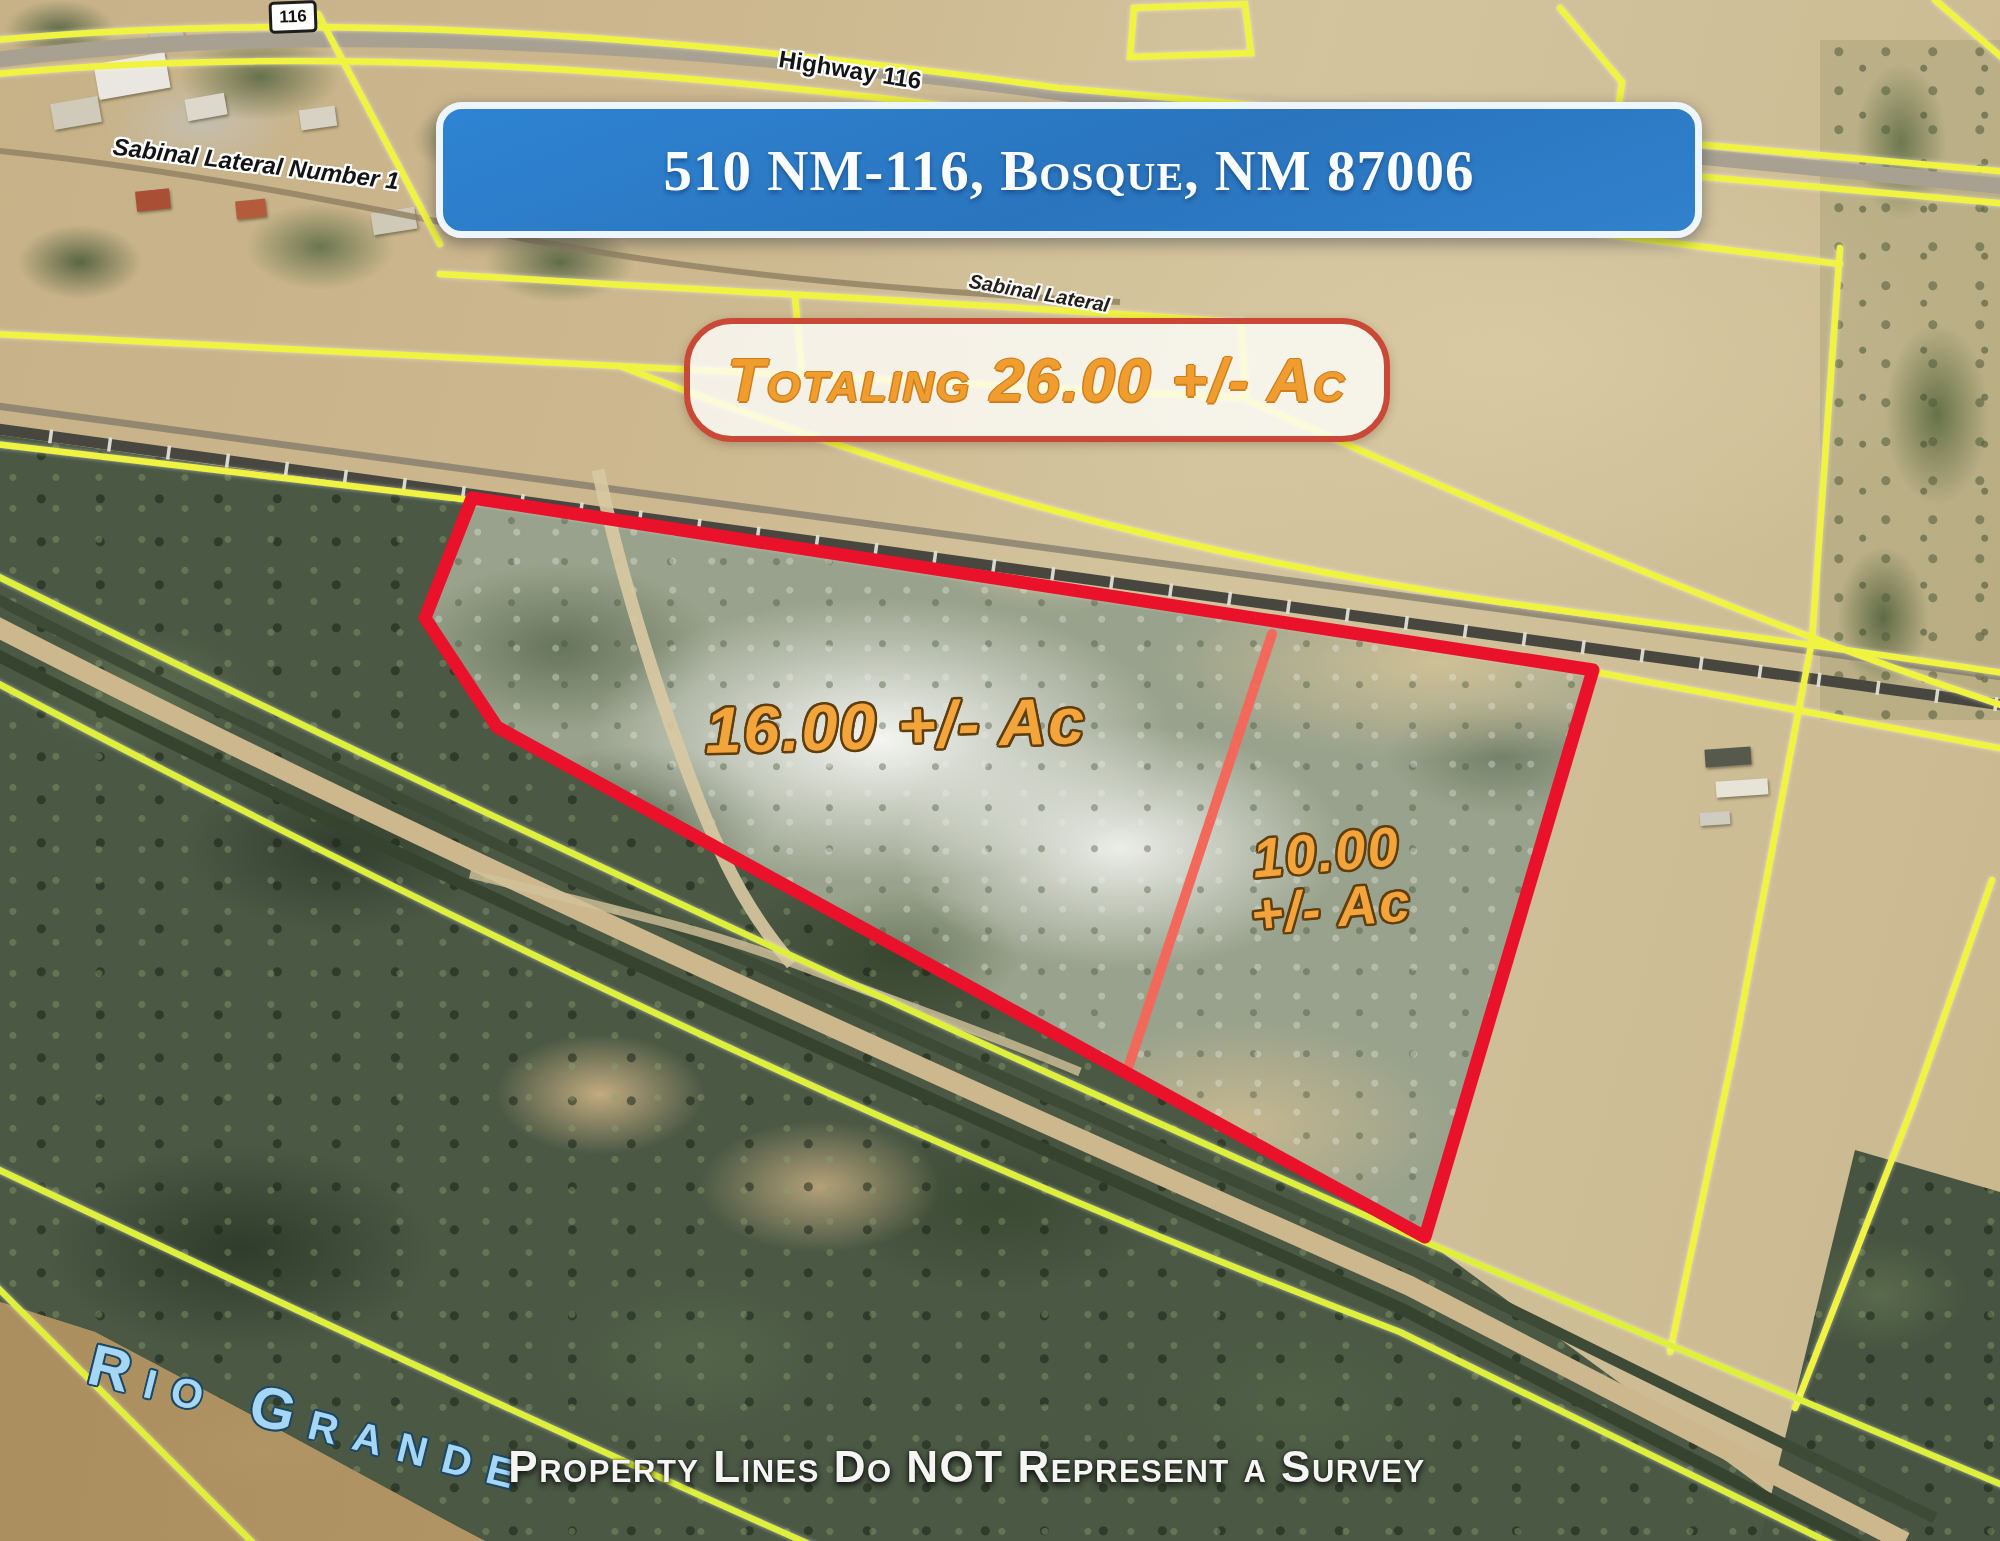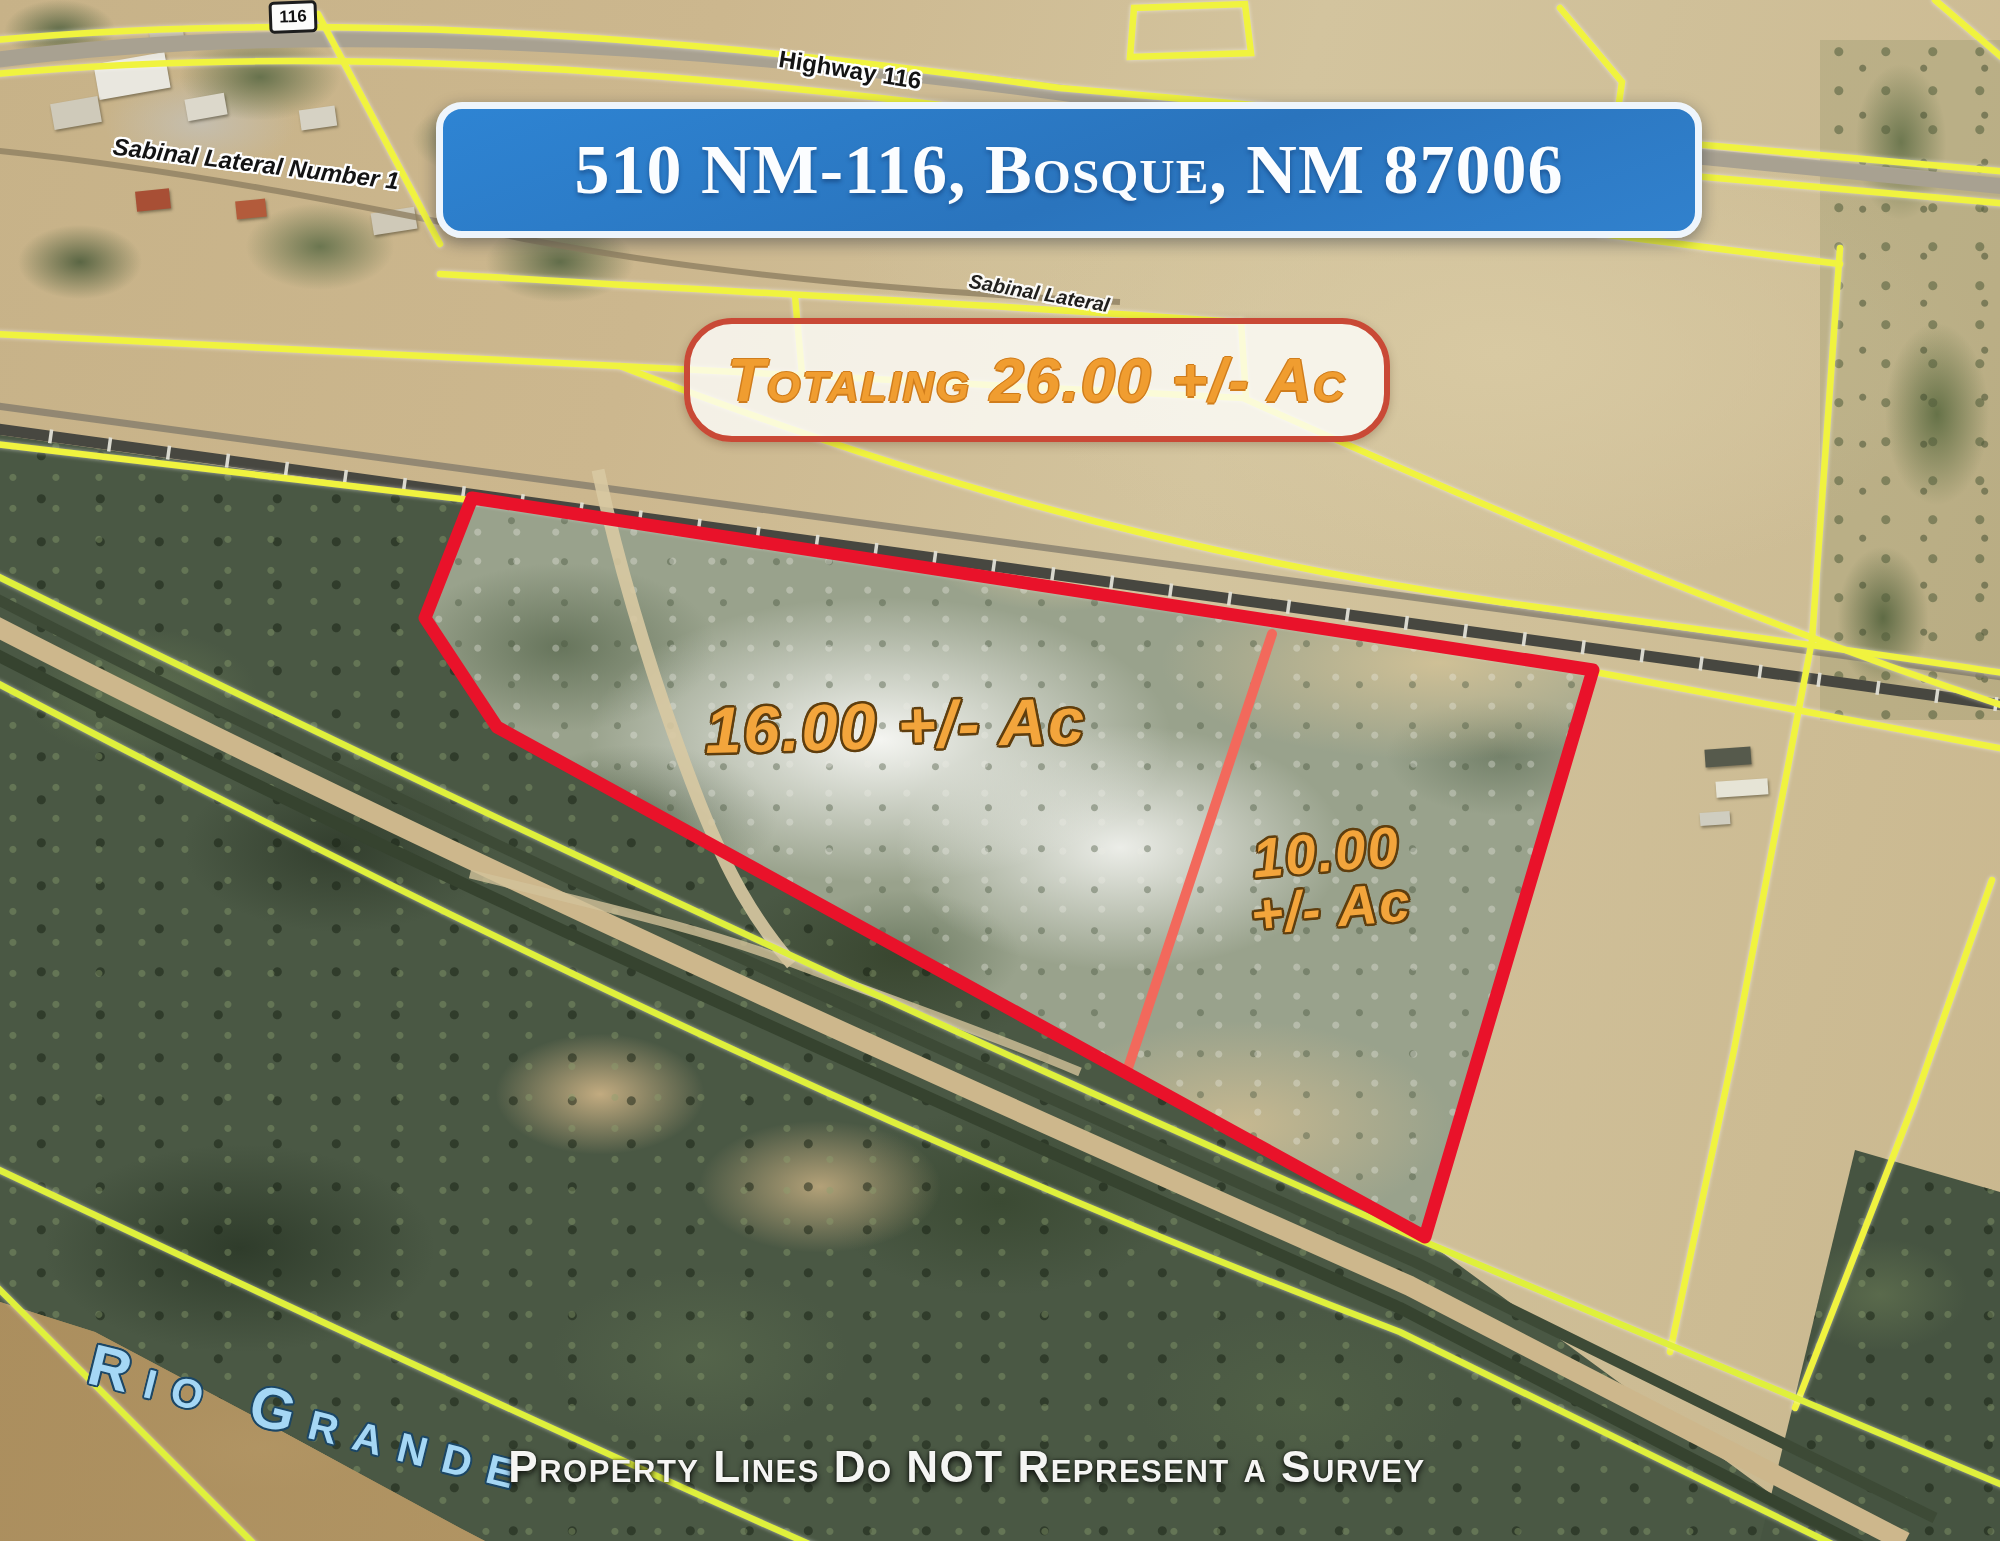--- a/index.html
+++ b/index.html
@@ -110,21 +110,21 @@
   }
   .banner{
     position:absolute; left:436px; top:102px; width:1266px; height:136px;
     background:linear-gradient(160deg,#2e84d3 0%,#2a74bd 55%,#3181cd 100%);
     border:7px solid #eef5fc; border-radius:26px; box-sizing:border-box;
     display:flex; align-items:center; justify-content:center;
     box-shadow:0 5px 16px rgba(10,20,40,.4);
   }
   .banner-text{
     font-family:"Liberation Serif", serif; font-variant:small-caps;
-    font-weight:bold; font-size:70px; color:#fbfdff; letter-spacing:1px;
+    font-weight:bold; font-size:57px; color:#fbfdff; letter-spacing:1px;
     text-shadow:0 3px 4px rgba(8,40,88,.45); white-space:nowrap;
   }
   .totaling{
     position:absolute; left:684px; top:318px; width:706px; height:124px;
     background:rgba(252,252,249,.82); border:6px solid #c94936; border-radius:48px;
     box-sizing:border-box; display:flex; align-items:center; justify-content:center;
     box-shadow:0 3px 10px rgba(60,30,10,.25);
   }
   .totaling-text{
     font-style:italic; font-weight:bold; font-variant:small-caps; font-size:61px;

